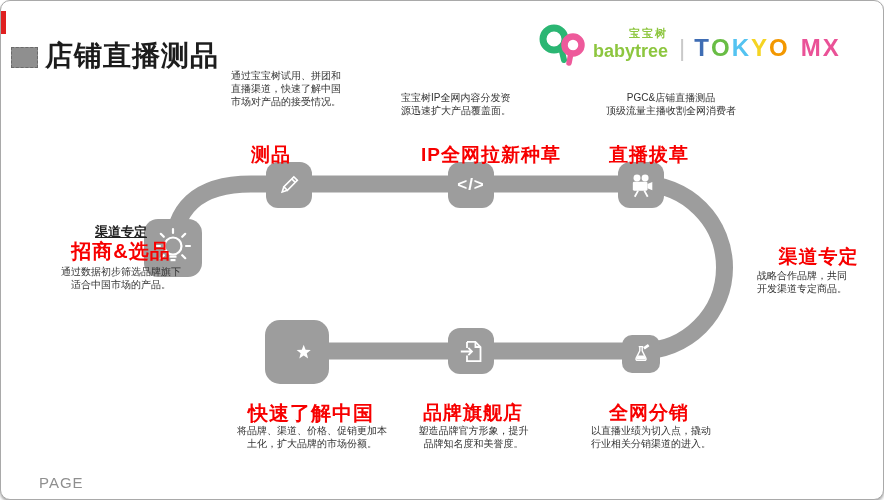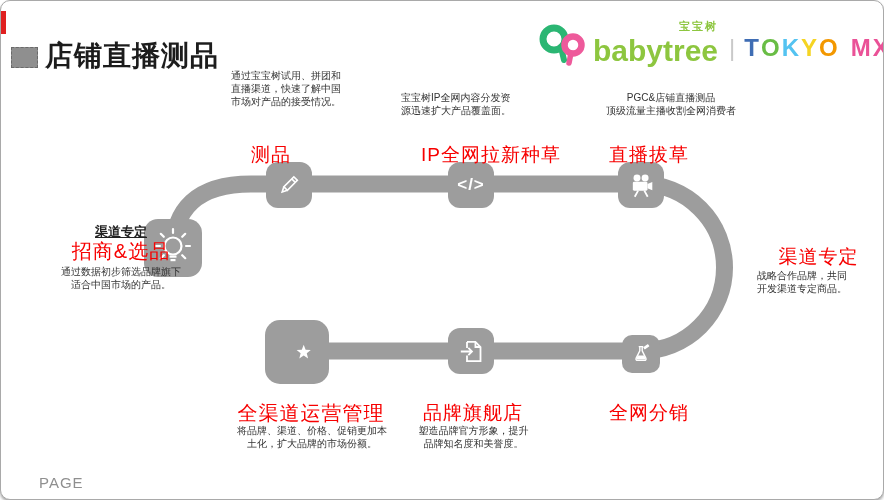--- a/index.html
+++ b/index.html
@@ -5,34 +5,34 @@
   html,body{margin:0;padding:0;background:#fff;font-family:"Liberation Sans","DejaVu Sans",sans-serif;}
   .slide{position:relative;width:884px;height:500px;background:#fff;border:1px solid #a9a9a9;
          border-radius:10px;box-sizing:border-box;overflow:hidden;box-shadow:0 2px 3px rgba(0,0,0,.35);}
   .corner-accent{position:absolute;left:0;top:10px;width:5px;height:23px;background:#e02020;}
   .title-marker{position:absolute;left:10px;top:46px;width:27px;height:21px;background:#8f8f8f;
          border:1px dashed #6a6a6a;box-sizing:border-box;}
   .page-title{position:absolute;left:44px;top:36px;font-size:28px;font-weight:800;color:#1c1c1c;letter-spacing:1px;}
   
   .logo-row{position:absolute;left:536px;top:18px;height:52px;display:flex;align-items:center;}
   .bt-wordwrap{position:relative;padding-top:12px;margin-left:4px;}
-  .bt-word{font-size:30px;font-weight:700;color:#8dc63f;letter-spacing:0;}
+  .bt-word{font-size:18px;font-weight:700;color:#8dc63f;letter-spacing:0;}
   .bt-cn{position:absolute;top:-3px;right:0;font-size:11px;font-weight:700;color:#8dc63f;letter-spacing:2px;}
   .logo-divider{color:#c9c9c9;font-size:24px;font-weight:300;margin:0 9px 0 11px;padding-top:6px;}
   .tokyo{display:flex;align-items:center;padding-top:6px;font-weight:800;font-size:24px;letter-spacing:2px;}
   
   .track{position:absolute;left:0;top:0;z-index:1;}
   .node{position:absolute;z-index:2;background:#9d9d9d;display:flex;align-items:center;justify-content:center;color:#fff;}
   .node-sm{width:46px;height:46px;border-radius:12px;}
   .node-lg{width:58px;height:58px;border-radius:14px;}
   .node-xl{width:64px;height:64px;border-radius:15px;}
   .node-xs{width:38px;height:38px;border-radius:10px;}
   .code-glyph{font-size:17px;font-weight:700;letter-spacing:1px;color:#fff;}
   
-  .step-title{position:absolute;z-index:3;color:#f70000;font-weight:400;font-size:19px;text-align:center;letter-spacing:1px;}
+  .step-title{position:absolute;z-index:3;color:#f70000;font-weight:700;font-size:19px;text-align:center;letter-spacing:1px;}
   .step-desc{position:absolute;z-index:3;color:#333;font-size:10px;line-height:1.32;white-space:pre-line;}
   .pre-title{position:absolute;z-index:3;color:#222;font-size:13px;font-weight:700;text-decoration:underline;text-align:center;}
   .ta-c{text-align:center;} .ta-l{text-align:left;}
   .page-label{position:absolute;left:38px;top:473px;font-size:15px;color:#8f8f8f;letter-spacing:1px;}
 </style>
 </head>
 <body>
 
 <div class="slide">
 
@@ -147,24 +147,26 @@
   <div class="step-title" style="left:390px;top:141px;width:200px;">IP全网拉新种草</div>
 
   <div class="step-desc ta-c" style="left:550px;top:90px;width:240px;">PGC&amp;店铺直播测品
 顶级流量主播收割全网消费者</div>
   <div class="step-title" style="left:558px;top:141px;width:180px;">直播拔草</div>
 
   <div class="step-title" style="left:755px;top:243px;width:125px;">渠道专定</div>
   <div class="step-desc ta-l" style="left:756px;top:268px;width:124px;">战略合作品牌，共同
 开发渠道专定商品。</div>
 
-  <div class="step-title" style="left:210px;top:399px;width:200px;font-size:20px;">全渠道运营管理</div>
+  <div class="step-title" style="left:210px;top:399px;width:200px;font-size:20px;">快速了解中国</div>
   <div class="step-desc ta-c" style="left:205px;top:423px;width:212px;">将品牌、渠道、价格、促销更加本
 土化，扩大品牌的市场份额。</div>
 
   <div class="step-title" style="left:392px;top:399px;width:160px;">品牌旗舰店</div>
   <div class="step-desc ta-c" style="left:385px;top:423px;width:175px;">塑造品牌官方形象，提升
 品牌知名度和美誉度。</div>
 
   <div class="step-title" style="left:568px;top:399px;width:160px;">全网分销</div>
+  <div class="step-desc ta-c" style="left:560px;top:423px;width:180px;">以直播业绩为切入点，撬动
+行业相关分销渠道的进入。</div>
 
   <div class="page-label">PAGE</div>
 </div>
 
 </body></html>

